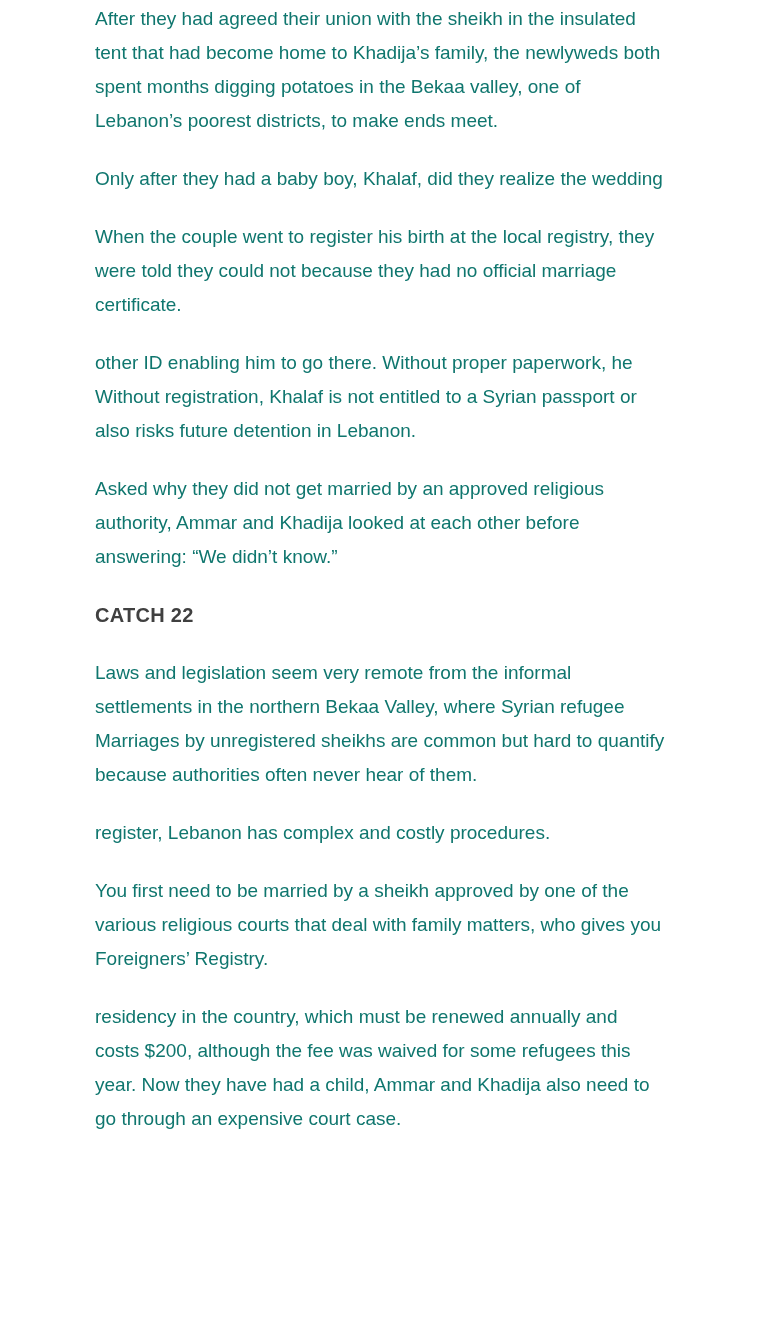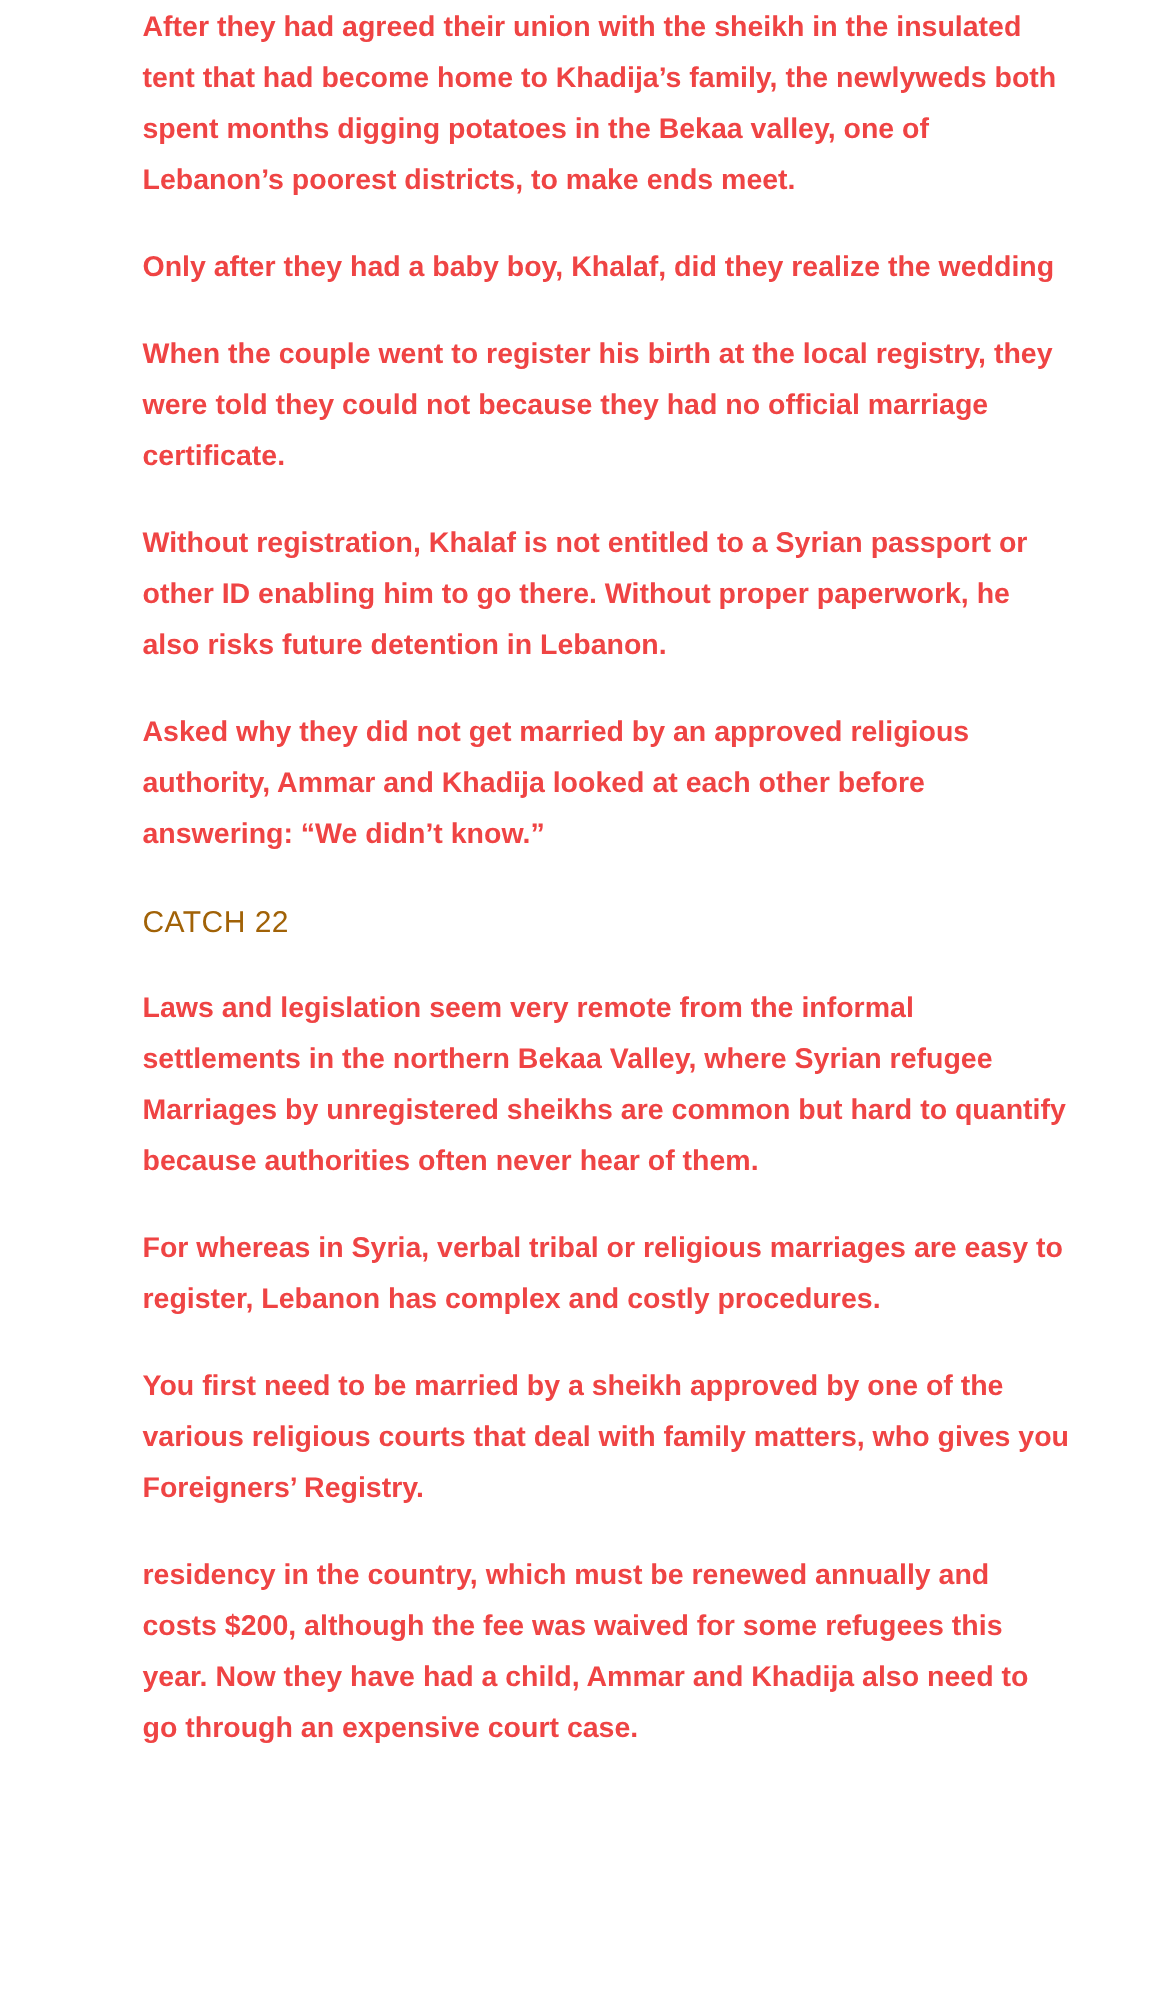--- a/index.html
+++ b/index.html
@@ -13,34 +13,34 @@
     overflow: hidden;
     font-family: "Liberation Sans", sans-serif;
   }
   .article {
     padding: 2px 60px 0 95px;
   }
   .para {
     margin: 0 0 24px 0;
     font-size: 19px;
     line-height: 34px;
-    color: #ef4444;
-    font-weight: 700;
+    color: #0f766e;
+    font-weight: 400;
   }
   .ln {
     display: block;
     white-space: nowrap;
   }
   .section-heading {
     margin: 0 0 24px 0;
     font-size: 20px;
     line-height: 34px;
     letter-spacing: 0.3px;
-    font-weight: 400;
-    color: #a16207;
+    font-weight: 700;
+    color: #404040;
   }
 </style>
 </head>
 <body>
 
 <main class="article">
 
   <p class="para">
     <span class="ln">After they had agreed their union with the sheikh in the insulated</span>
     <span class="ln">tent that had become home to Khadija’s family, the newlyweds both</span>
@@ -52,42 +52,41 @@
     <span class="ln">Only after they had a baby boy, Khalaf, did they realize the wedding</span>
   </p>
 
   <p class="para">
     <span class="ln">When the couple went to register his birth at the local registry, they</span>
     <span class="ln">were told they could not because they had no official marriage</span>
     <span class="ln">certificate.</span>
   </p>
 
   <p class="para">
+    <span class="ln">other ID enabling him to go there. Without proper paperwork, he</span>
     <span class="ln">Without registration, Khalaf is not entitled to a Syrian passport or</span>
-    <span class="ln">other ID enabling him to go there. Without proper paperwork, he</span>
     <span class="ln">also risks future detention in Lebanon.</span>
   </p>
 
   <p class="para">
     <span class="ln">Asked why they did not get married by an approved religious</span>
     <span class="ln">authority, Ammar and Khadija looked at each other before</span>
     <span class="ln">answering: “We didn’t know.”</span>
   </p>
 
   <h2 class="section-heading">CATCH 22</h2>
 
   <p class="para">
     <span class="ln">Laws and legislation seem very remote from the informal</span>
     <span class="ln">settlements in the northern Bekaa Valley, where Syrian refugee</span>
     <span class="ln">Marriages by unregistered sheikhs are common but hard to quantify</span>
     <span class="ln">because authorities often never hear of them.</span>
   </p>
 
   <p class="para">
-    <span class="ln">For whereas in Syria, verbal tribal or religious marriages are easy to</span>
     <span class="ln">register, Lebanon has complex and costly procedures.</span>
   </p>
 
   <p class="para">
     <span class="ln">You first need to be married by a sheikh approved by one of the</span>
     <span class="ln">various religious courts that deal with family matters, who gives you</span>
     <span class="ln">Foreigners’ Registry.</span>
   </p>
 
   <p class="para">

